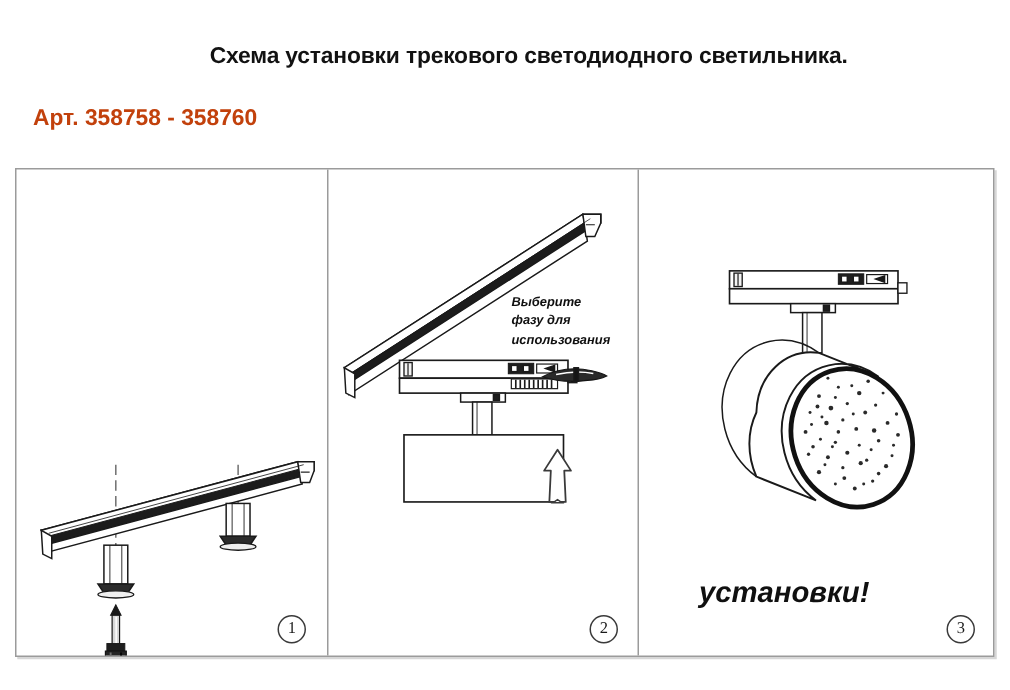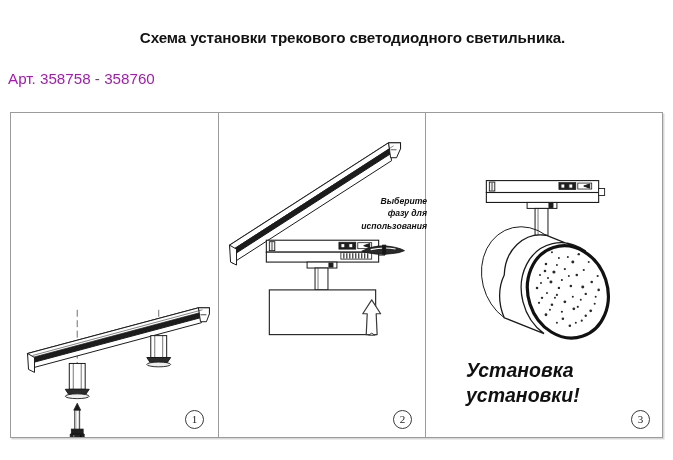--- a/index.html
+++ b/index.html
@@ -30,25 +30,25 @@
     width: 673px;
     text-align: center;
     font-size: 15.2px;
     font-weight: bold;
     letter-spacing: -0.1px;
     color: #121212;
     white-space: nowrap;
   }
   .title-art {
     position: absolute;
-    left: 8px;
+    left: 22px;
     top: 70px;
     font-size: 15.2px;
-    font-weight: normal;
-    color: #a21caf;
+    font-weight: bold;
+    color: #c2410c;
     white-space: nowrap;
   }
 
   
   .frame {
     position: absolute;
     left: 10px;
     top: 112px;
     width: 653px;
     height: 326px;
@@ -103,21 +103,21 @@
     width: 100%;
     height: 100%;
   }
 
   
   .callout-phase {
     position: absolute;
     left: 122px;
     top: 82px;
     width: 86px;
-    text-align: right;
+    text-align: left;
     font-size: 8.6px;
     font-weight: bold;
     font-style: italic;
     line-height: 12.4px;
     color: #101010;
   }
   .callout-done {
     position: absolute;
     left: 40px;
     top: 245px;
@@ -370,20 +370,20 @@
               <circle cx="122" cy="166" r="1"></circle>
             <circle cx="160" cy="182" r="1.2"></circle>
               <circle cx="131" cy="153" r="1"></circle>
           </g>
         </g>
 
       </g>
     </svg>
 
     <div class="callout-done">
-      <span>Установка</span><br>
+      <br>
       <span>установки!</span>
     </div>
 
     <div class="step-badge">3</div>
   </div>
 
 </div>
 
 </body></html>

